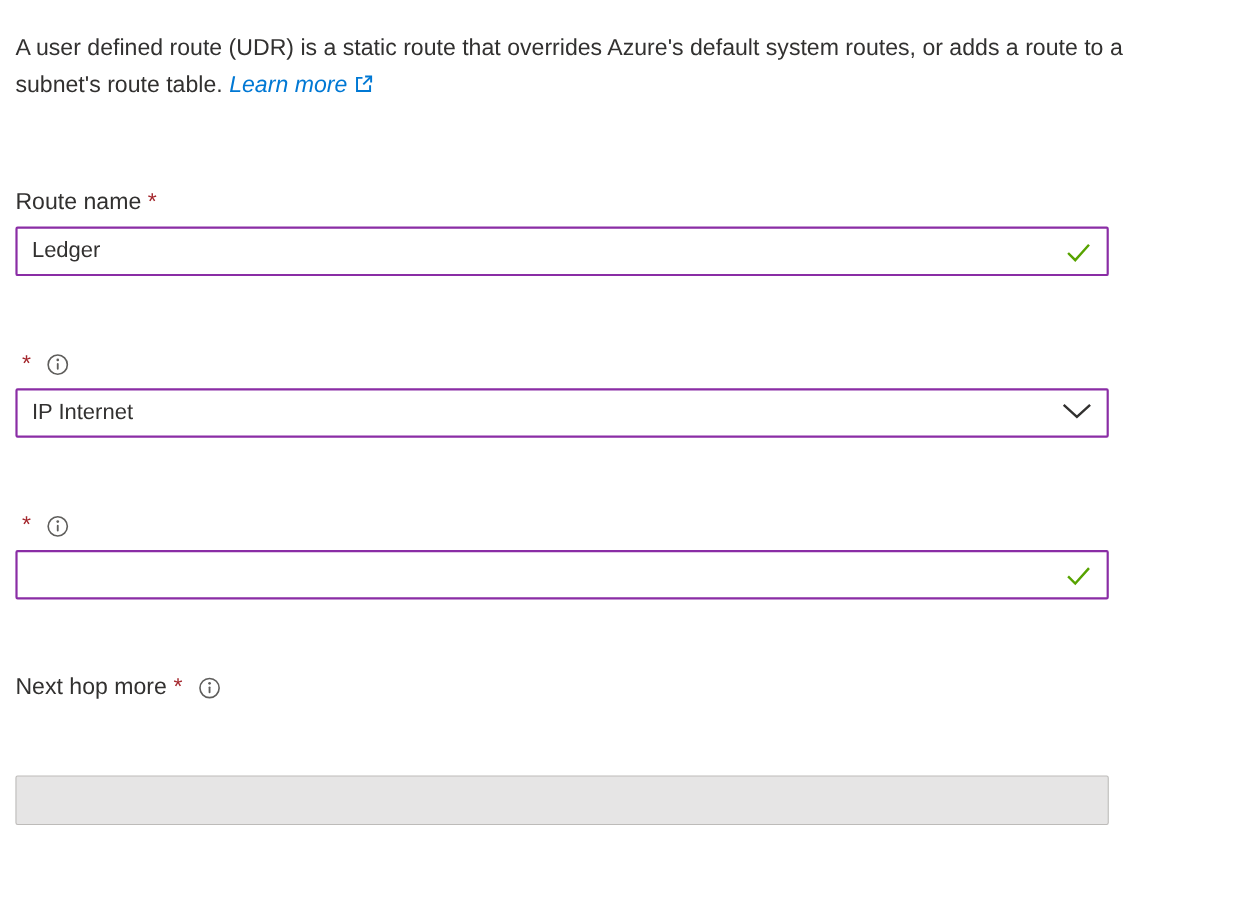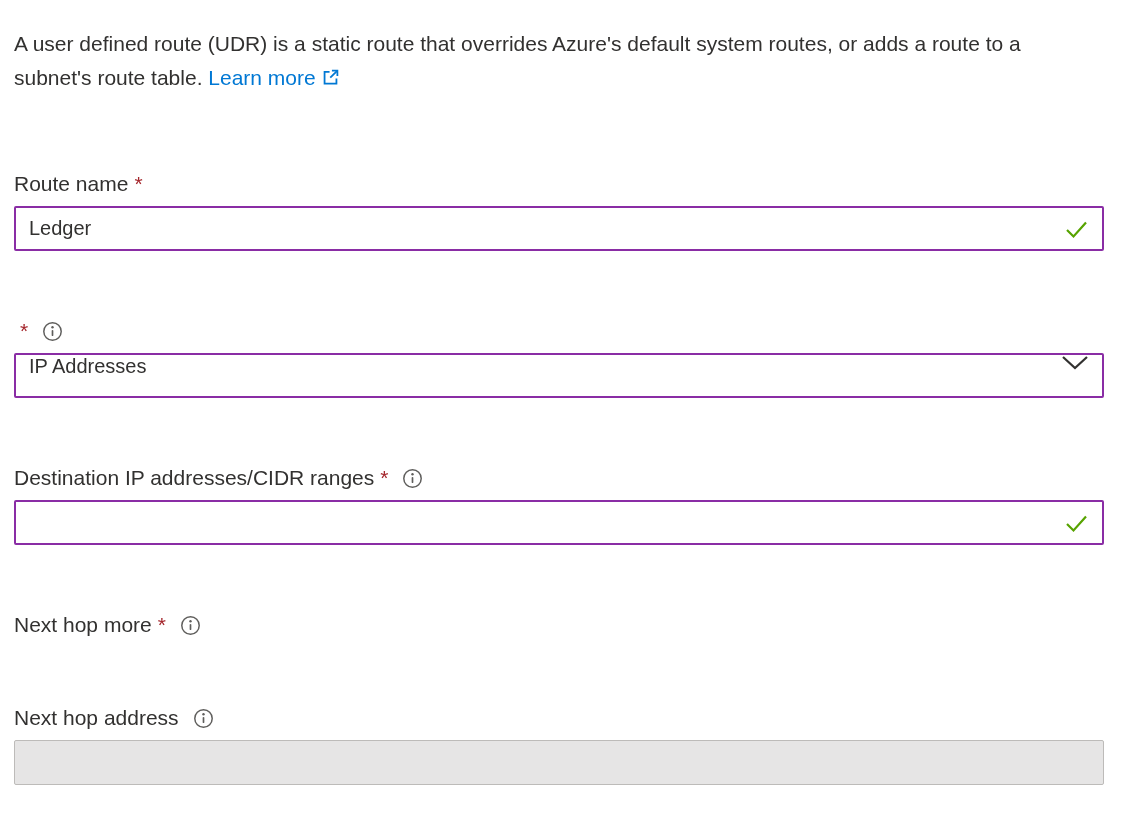--- a/index.html
+++ b/index.html
@@ -20,20 +20,21 @@
     line-height: 34px;
     max-width: 1062px;
     margin-bottom: 74px;
     color: #323130;
   }
   .learn-more-link {
     color: #0078d4;
     text-decoration: none;
     cursor: pointer;
     white-space: nowrap;
+    font-style: italic;
   }
   .ext-icon { display: inline-block; vertical-align: -2px; margin-left: 5px; }
 
   
   .field { margin-bottom: 67px; }
   .label-row {
     display: flex;
     align-items: center;
     font-size: 21px;
     line-height: 26px;
@@ -46,27 +47,27 @@
     font-size: 21px;
   }
   .info-icon {
     display: inline-flex;
     margin-left: 14px;
     cursor: default;
   }
 
   .input-wrap {
     position: relative;
-    width: 1090px;
+    width: 994px;
     height: 45px;
     border: 2px solid #8a2da5;
     border-radius: 2px;
     background: #ffffff;
     display: flex;
-    align-items: flex-start;
+    align-items: center;
   }
   input.text-input {
     flex: 1;
     height: 100%;
     border: none;
     outline: none;
     background: transparent;
     font-family: "Liberation Sans", sans-serif;
     font-size: 20px;
     color: #323130;
@@ -131,32 +132,31 @@
       <span class="required-marker">*</span>
       <span class="info-icon">
         <svg width="21" height="21" viewBox="0 0 20 20">
             <circle cx="10" cy="10" r="8.3" fill="none" stroke="#5f5e5c" stroke-width="1.4"></circle>
             <rect x="9.2" y="8.6" width="1.6" height="5.8" rx="0.8" fill="#5f5e5c"></rect>
             <circle cx="10" cy="5.9" r="1.15" fill="#5f5e5c"></circle>
           </svg>
       </span>
     </div>
     <div class="input-wrap dropdown">
-      <span class="dropdown-value">IP Addresses</span>
+      <span class="dropdown-value">IP Internet</span>
       <span>
         <svg width="28" height="15" viewBox="0 0 28 15">
             <path d="M2 2 L14 13 L26 2" fill="none" stroke="#323130" stroke-width="2.2"></path>
           </svg>
       </span>
     </div>
   </div>
 
   <div class="field">
     <div class="label-row">
-      <span>Destination IP addresses/CIDR ranges</span>
       <span class="required-marker">*</span>
       <span class="info-icon">
         <svg width="21" height="21" viewBox="0 0 20 20">
             <circle cx="10" cy="10" r="8.3" fill="none" stroke="#5f5e5c" stroke-width="1.4"></circle>
             <rect x="9.2" y="8.6" width="1.6" height="5.8" rx="0.8" fill="#5f5e5c"></rect>
             <circle cx="10" cy="5.9" r="1.15" fill="#5f5e5c"></circle>
           </svg>
       </span>
     </div>
     <div class="input-wrap">
@@ -177,28 +177,18 @@
         <svg width="21" height="21" viewBox="0 0 20 20">
             <circle cx="10" cy="10" r="8.3" fill="none" stroke="#5f5e5c" stroke-width="1.4"></circle>
             <rect x="9.2" y="8.6" width="1.6" height="5.8" rx="0.8" fill="#5f5e5c"></rect>
             <circle cx="10" cy="5.9" r="1.15" fill="#5f5e5c"></circle>
           </svg>
       </span>
     </div>
   </div>
 
   <div class="field">
-    <div class="label-row">
-      <span>Next hop address</span>
-      <span class="info-icon">
-        <svg width="21" height="21" viewBox="0 0 20 20">
-            <circle cx="10" cy="10" r="8.3" fill="none" stroke="#5f5e5c" stroke-width="1.4"></circle>
-            <rect x="9.2" y="8.6" width="1.6" height="5.8" rx="0.8" fill="#5f5e5c"></rect>
-            <circle cx="10" cy="5.9" r="1.15" fill="#5f5e5c"></circle>
-          </svg>
-      </span>
-    </div>
     <div class="input-wrap disabled">
       <input class="text-input" type="text" disabled="" value="" style="">
     </div>
   </div>
 
 </div>
 
 </body></html>

